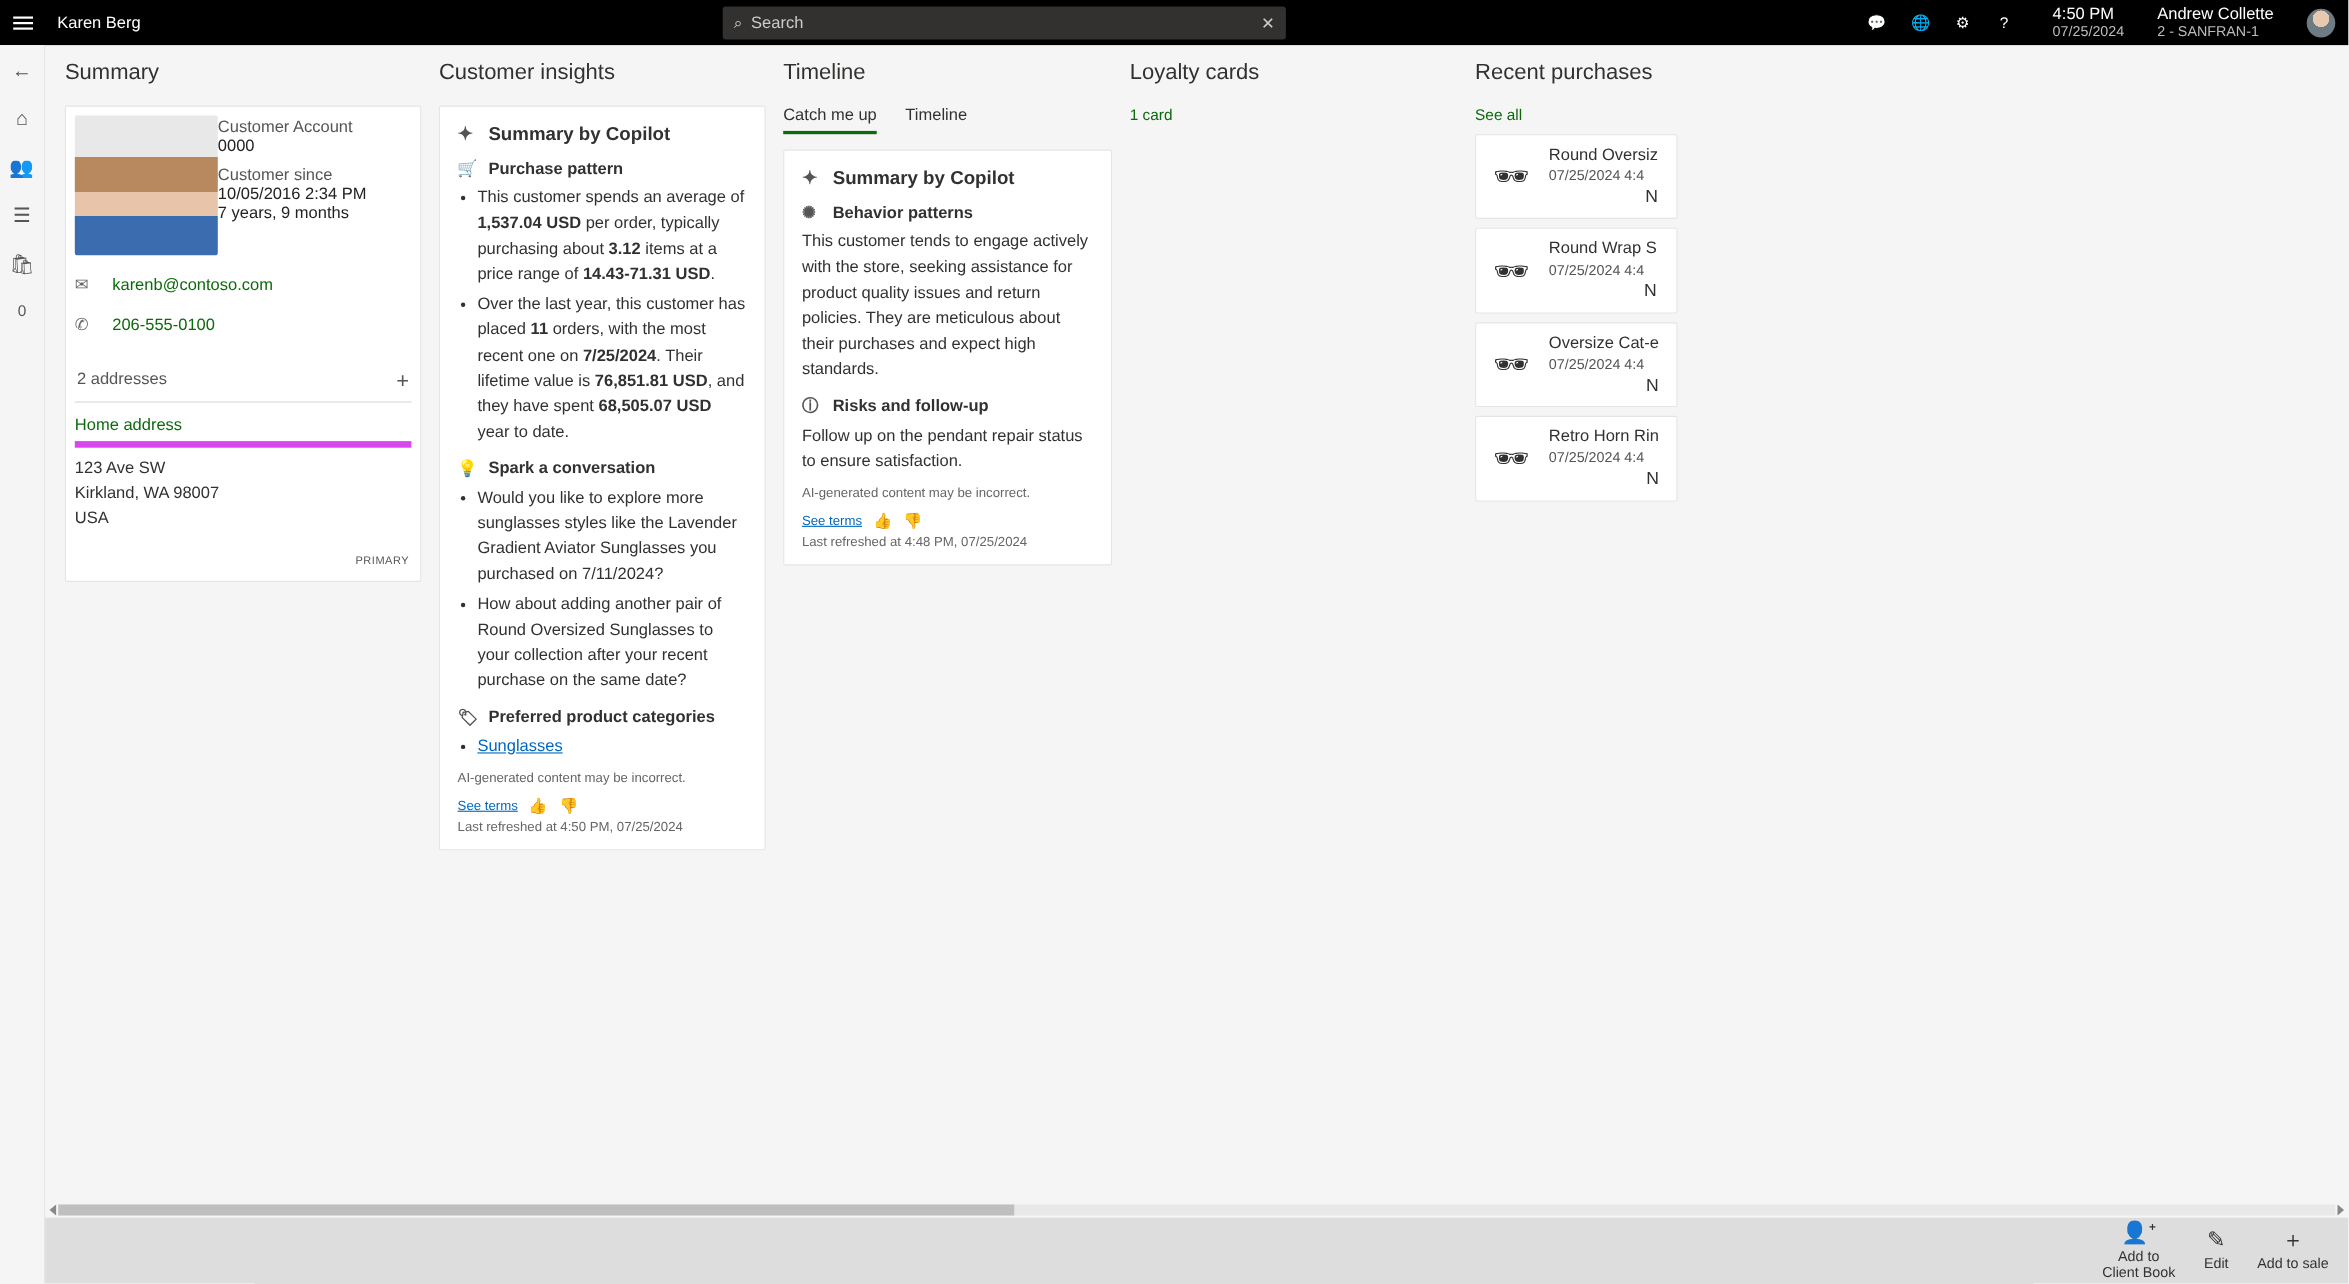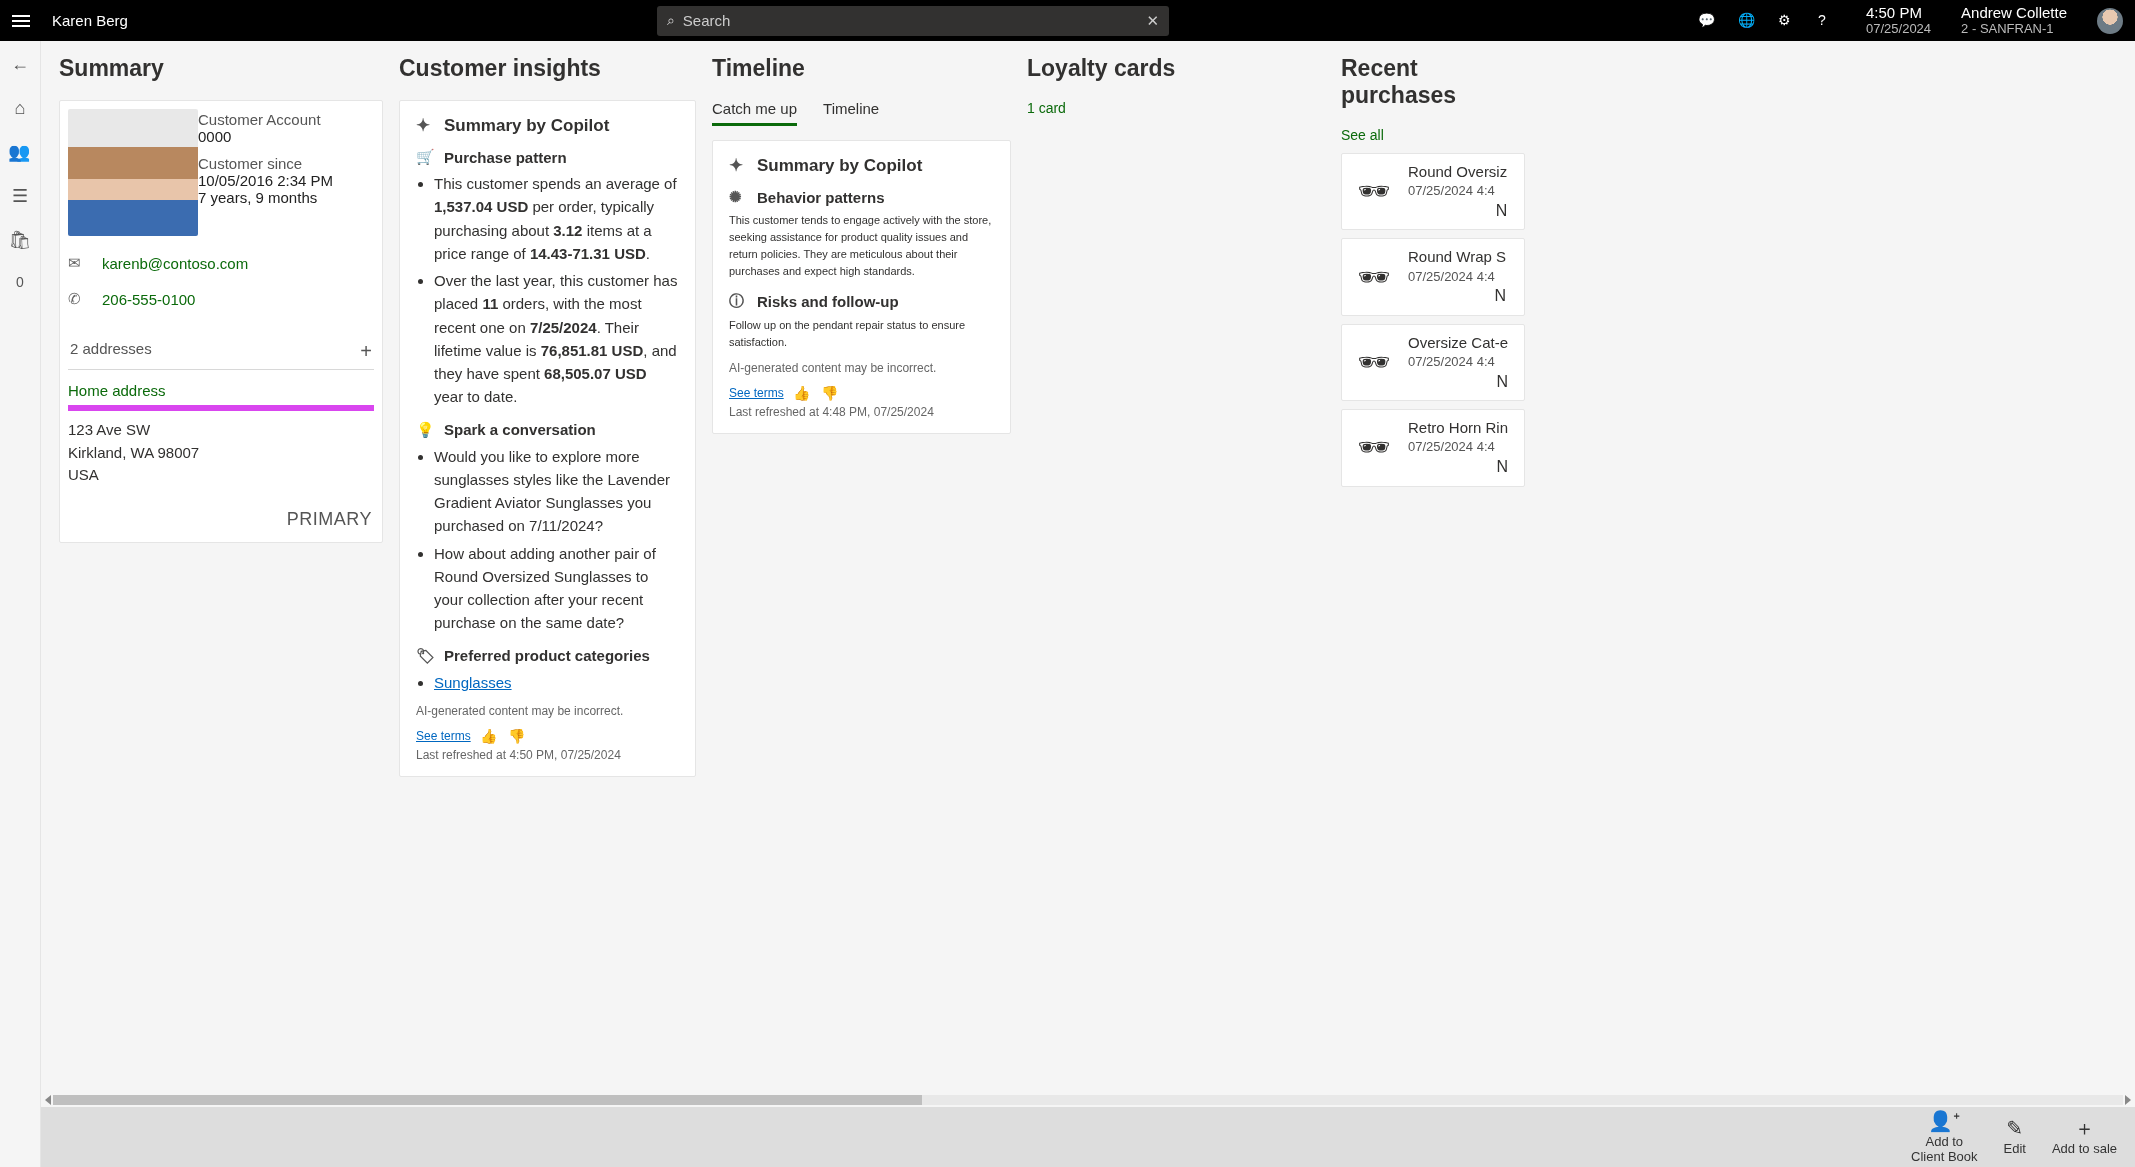--- a/index.html
+++ b/index.html
@@ -26,61 +26,61 @@
 
 
 .shell{display:flex;height:calc(100% - 41px)}
 .leftnav{width:41px;background:#f5f5f5;border-right:1px solid #e5e5e5;display:flex;flex-direction:column;align-items:center;padding-top:14px;gap:26px}
 .leftnav .ic{color:#555;font-size:18px;line-height:1;cursor:pointer}
 .content{flex:1;overflow:hidden;display:flex;flex-direction:column}
 .scroll-area{flex:1;overflow:hidden;display:flex;gap:0;padding-left:18px}
 
 
 .col{padding:14px 16px 0 0;flex-shrink:0}
-.col h1{font-size:23px;font-weight:700;margin:0 0 18px 0}
+.col h1{font-size:20px;font-weight:400;margin:0 0 18px 0}
 .summary{width:340px}
 .insights{width:313px}
 .timeline{width:315px}
 .loyalty{width:314px}
 .recent{width:200px}
 
 
 .sumcard{background:#fff;border:1px solid #e5e5e5;border-radius:2px;padding:0 0 12px 0}
 .suminner{padding:8px}
 .photorow{display:flex;gap:0}
 .photo{width:130px;height:127px;background:linear-gradient(#e8e8e8 0 30%,#b8885f 30% 55%,#e8c5aa 55% 72%,#3b6cb0 72%);border-radius:2px}
 .kv .k{color:#555;font-size:15px;margin-top:2px}
 .kv .v{color:#222;font-size:15px;margin-bottom:10px}
 .contact{margin-top:18px;display:flex;align-items:center;gap:16px;color:#0b6a0b;font-size:15px}
 .contact .cic{color:#666;width:18px;display:inline-block}
 .addrhdr{margin:18px 8px 0 8px;padding:6px 2px;border-bottom:1px solid #d8d8d8;display:flex;justify-content:space-between;color:#555;font-size:15px}
 .addrhdr .plus{font-size:20px;color:#555;cursor:pointer;font-weight:300}
 .homehdr{margin:12px 8px 4px 8px;color:#0b6a0b;font-size:15px;border-bottom:6px solid #d946ef;padding-bottom:6px}
 .addrbody{margin:8px 8px 0 8px;font-size:15px;line-height:1.5}
-.primary{text-align:right;margin:22px 10px 0 0;color:#555;font-size:18px;letter-spacing:.5px}
+.primary{text-align:right;margin:22px 10px 0 0;color:#555;font-size:10px;letter-spacing:.5px}
 
 
 .card{background:#fff;border:1px solid #e5e5e5;border-radius:2px;padding:14px 16px}
 .cardtitle{display:flex;align-items:center;gap:10px;font-size:17px;font-weight:600;margin-bottom:12px}
 .cardtitle .tic{width:18px;color:#555}
 .section{display:flex;align-items:center;gap:10px;font-size:15px;font-weight:600;margin:12px 0 6px 0}
 .section .sic{width:18px;color:#555}
 ul.copilot{margin:0 0 0 18px;padding:0;font-size:15px;line-height:1.55}
 ul.copilot li{margin-bottom:4px}
 .bold{font-weight:600}
 .lnk{color:#0067c0;text-decoration:underline;cursor:pointer}
 .foot{font-size:12px;color:#666;margin-top:10px;display:flex;align-items:center;gap:10px;flex-wrap:wrap}
 .foot .thumb{font-size:14px;color:#555;cursor:pointer}
 .foot2{font-size:12px;color:#666;margin-top:4px}
 
 
 .tabs{display:flex;gap:26px;font-size:15px;margin:-6px 0 14px 0}
 .tab{padding:6px 0;cursor:pointer}
 .tab.active{border-bottom:3px solid #0b6a0b;font-weight:400}
-.timebody{font-size:11px;line-height:1.55}
+.timebody{font-size:15px;line-height:1.55}
 
 
 .loy-sub{color:#0b6a0b;font-size:14px;margin-bottom:10px}
 .loycard{background:#fff;border:1px solid #e5e5e5;border-radius:2px;padding:10px 14px}
 .loycard .lbl{font-size:15px;color:#222}
 .loycard .num{color:#0b6a0b;font-size:15px;margin-top:4px}
 
 
 .see{color:#0b6a0b;font-size:14px;margin-bottom:10px;cursor:pointer}
 .prod{display:flex;gap:12px;background:#fff;border:1px solid #e5e5e5;border-radius:2px;padding:8px 10px;margin-bottom:8px;align-items:center}

